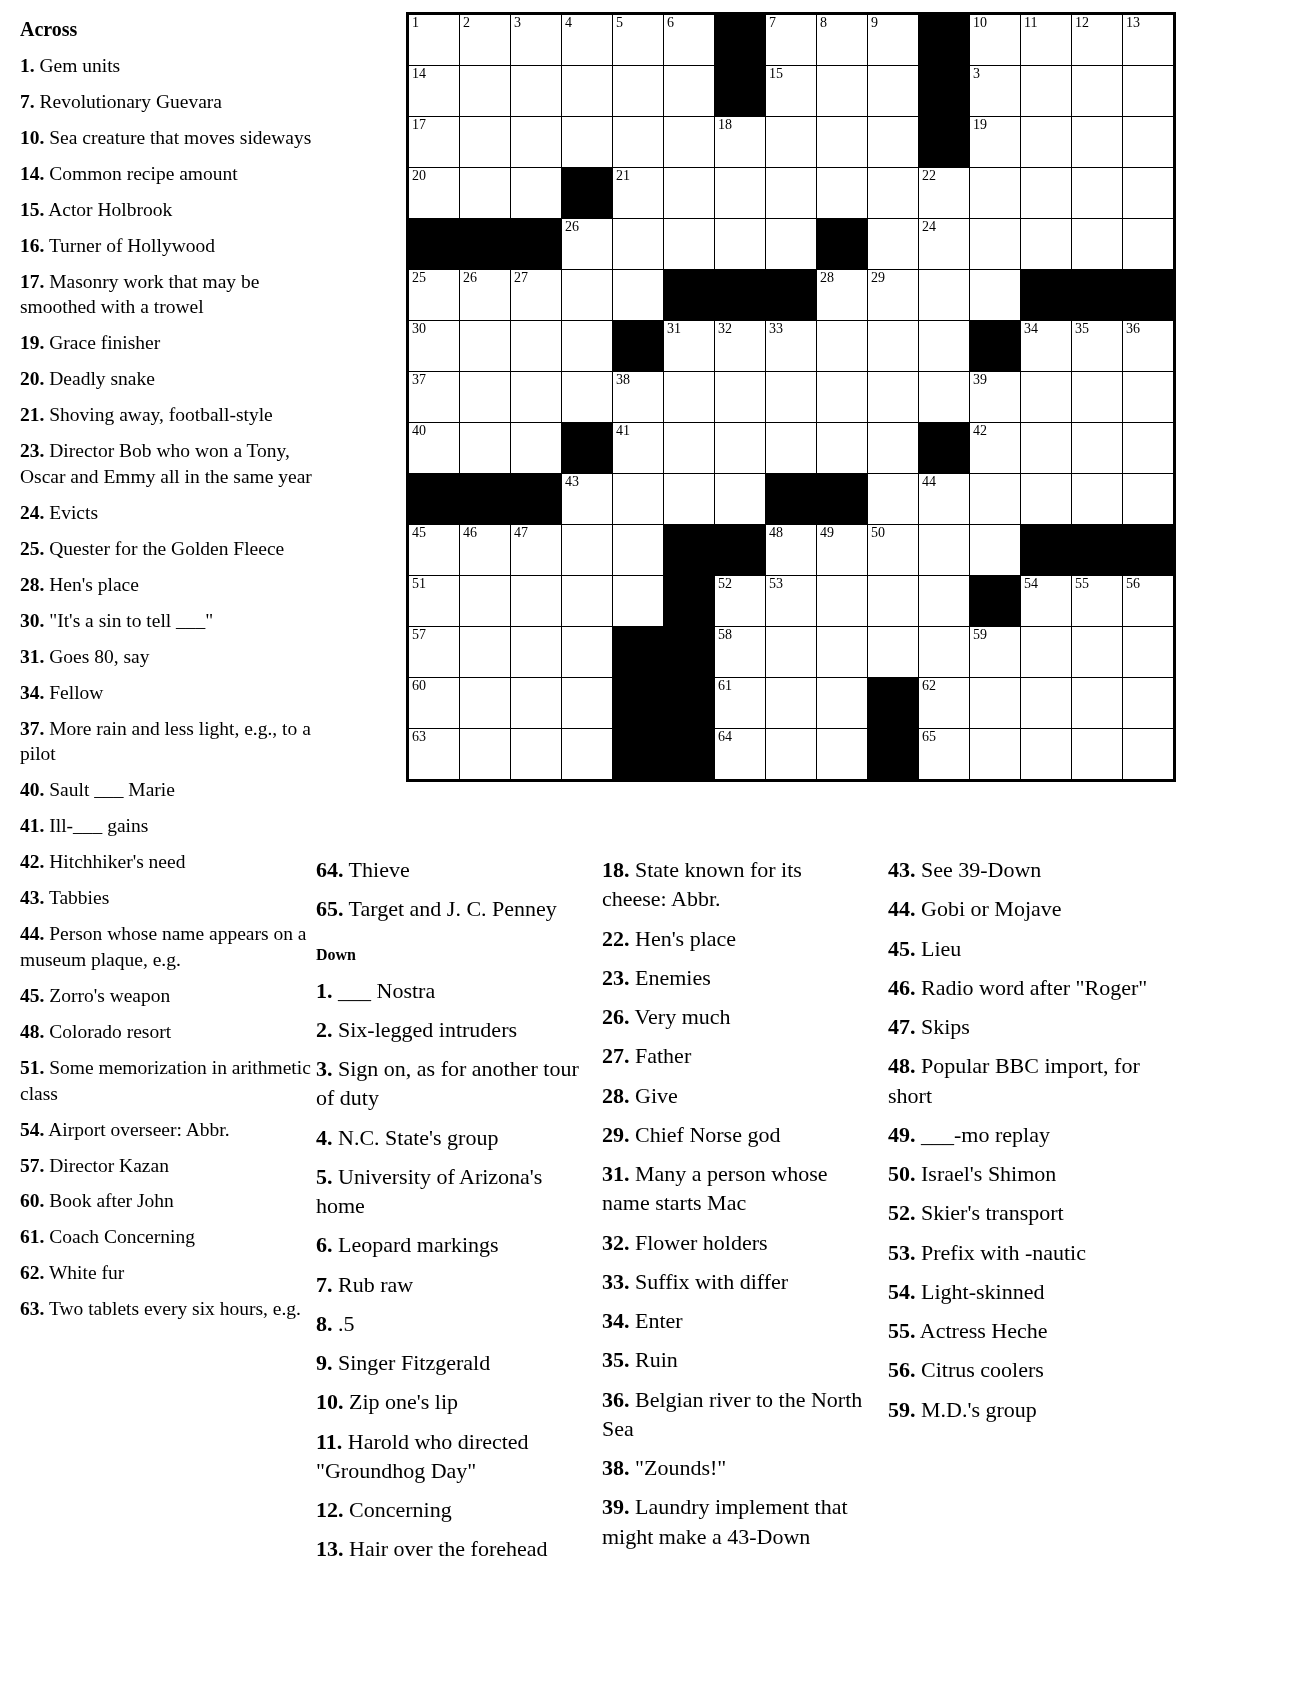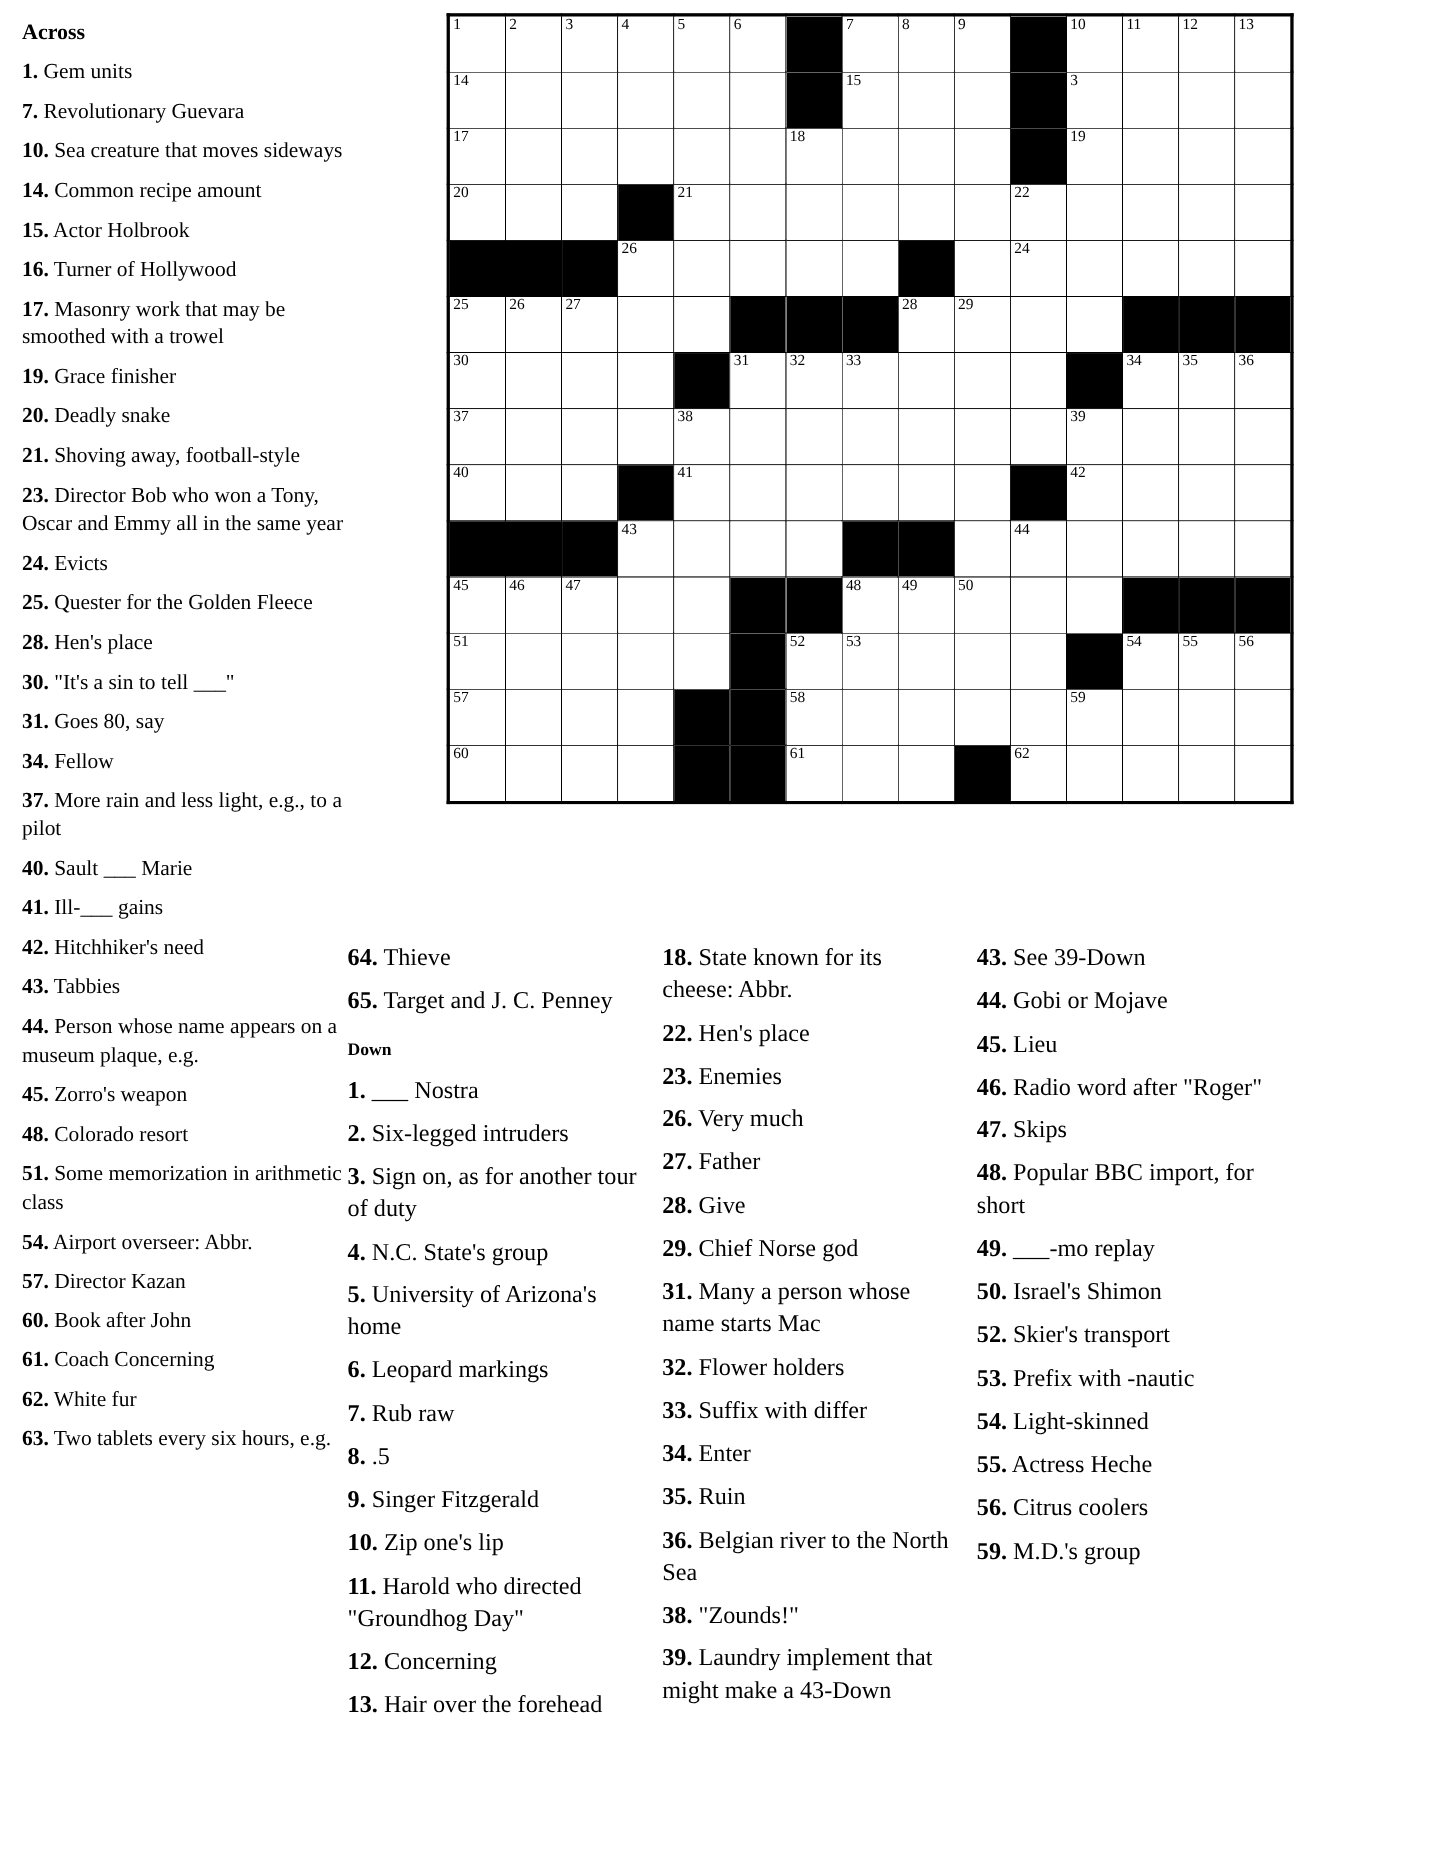--- a/index.html
+++ b/index.html
@@ -489,20 +489,43 @@
           <td></td>
           <td class="block"></td>
           <td>
             <span class="cellnum">62</span>
           </td>
           <td></td>
           <td></td>
           <td></td>
           <td></td>
         </tr>
+        <tr>
+          <td>
+            <span class="cellnum">63</span>
+          </td>
+          <td></td>
+          <td></td>
+          <td></td>
+          <td class="block"></td>
+          <td class="block"></td>
+          <td>
+            <span class="cellnum">64</span>
+          </td>
+          <td></td>
+          <td></td>
+          <td class="block"></td>
+          <td>
+            <span class="cellnum">65</span>
+          </td>
+          <td></td>
+          <td></td>
+          <td></td>
+          <td></td>
+        </tr>
       </tbody>
   </table>
 </div>
 
 <div class="bottom-col" id="bottom-col-1">
   <div id="across-cont-list">
       <div class="clue"><span class="num">64.</span><span> Thieve</span></div>
       <div class="clue"><span class="num">65.</span><span> Target and J. C. Penney</span></div>
     </div>
   <div class="down-heading">Down</div>

